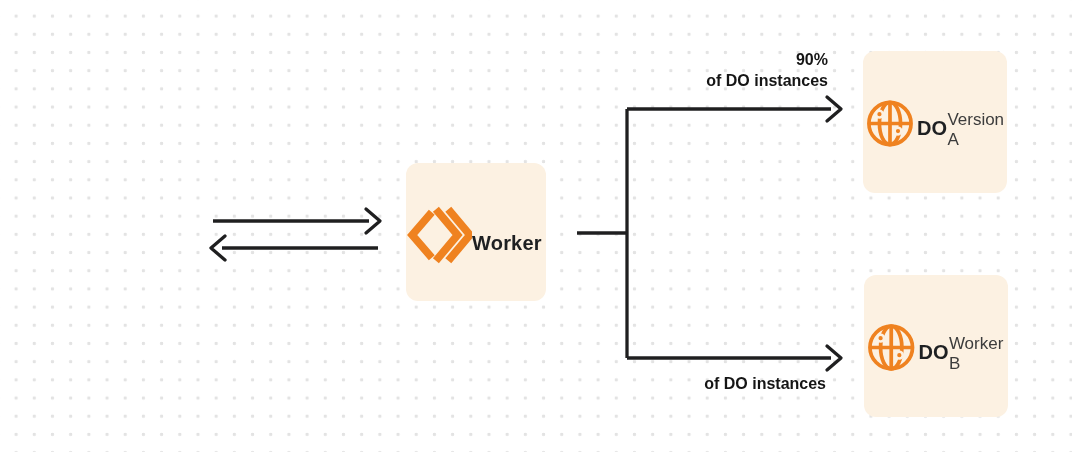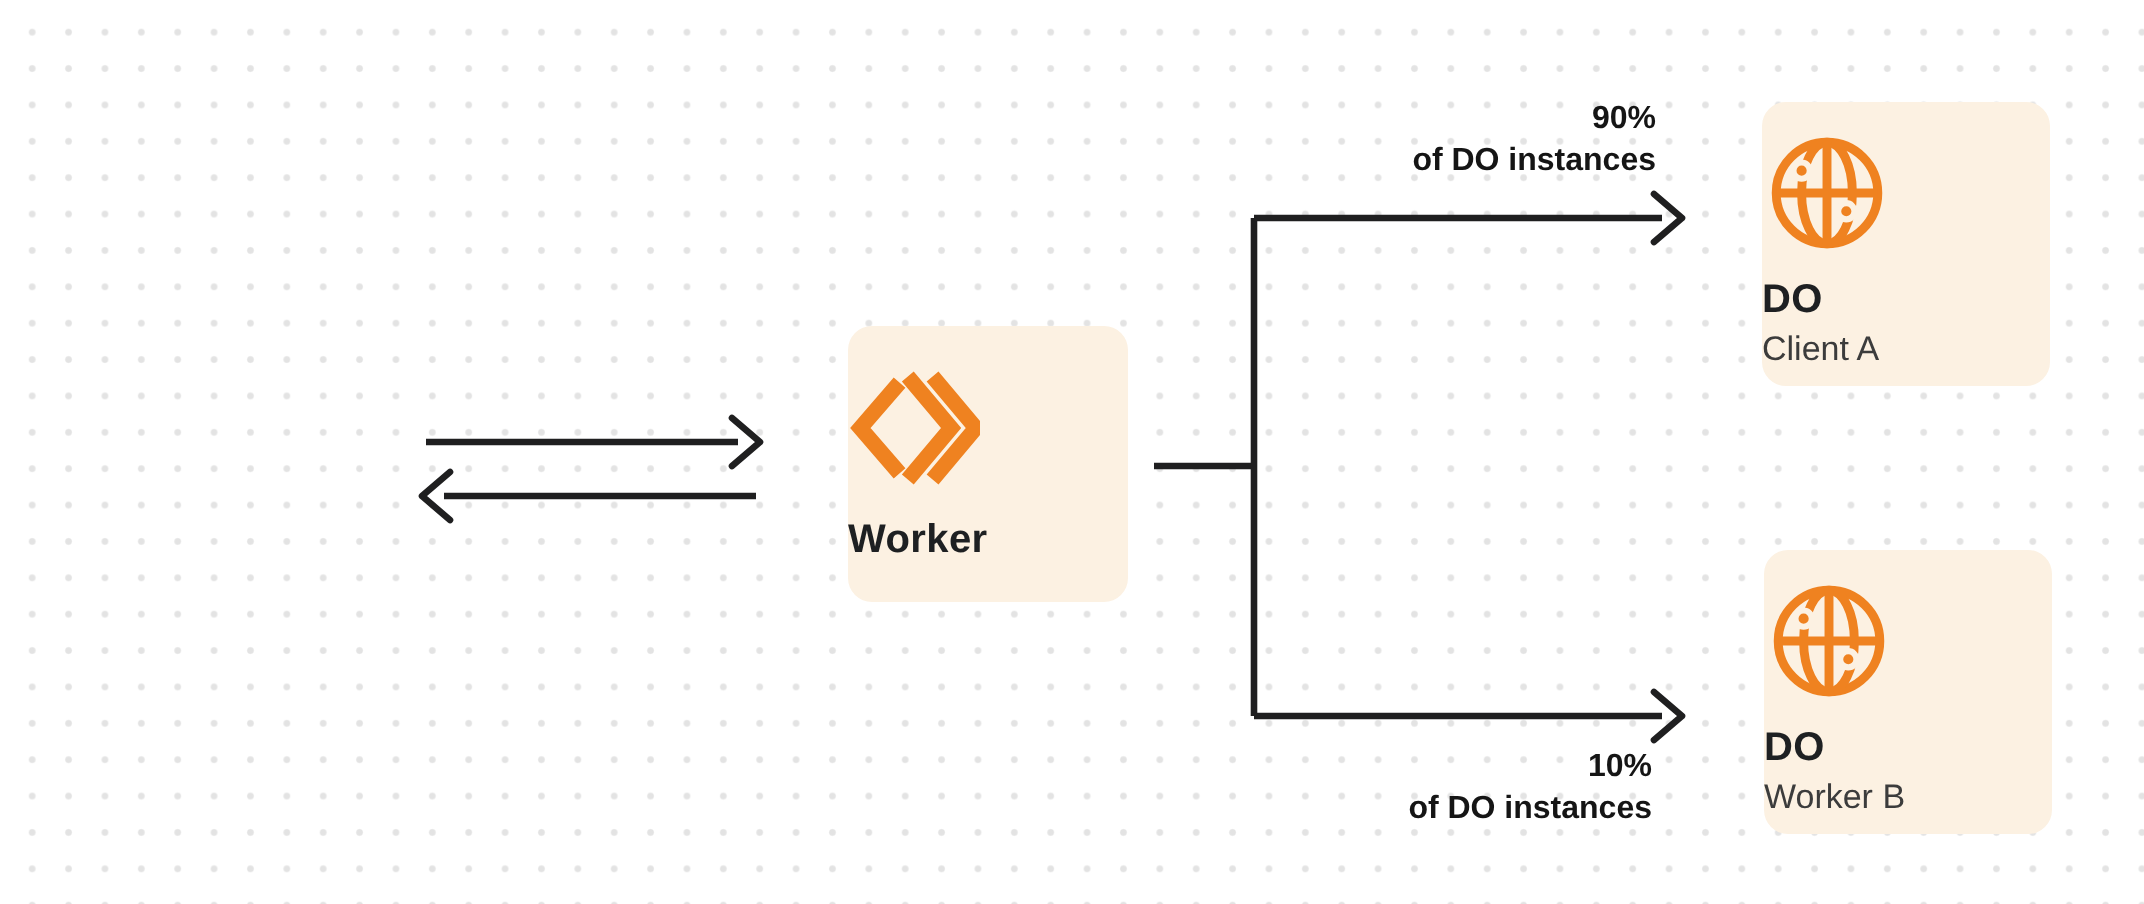--- a/index.html
+++ b/index.html
@@ -16,21 +16,21 @@
   body{font-family:"Liberation Sans","DejaVu Sans",sans-serif;}
   .canvas{
     position:relative;width:1072px;height:452px;overflow:hidden;background:#fff;
     background-image:radial-gradient(circle,var(--dot) 1.4px,rgba(227,227,227,0) 2px);
     background-size:18.2px 18.2px;background-position:7px 7px;
   }
   .wires{position:absolute;left:0;top:0;width:1072px;height:452px;pointer-events:none;}
   .wires path{fill:none;stroke:var(--line);stroke-width:3.3;}
   .wires path.head{stroke-linecap:round;stroke-linejoin:round;}
   .node{
-    position:absolute;display:flex;flex-direction:column;justify-content:center;margin-left:18px;
+    position:absolute;display:flex;flex-direction:row;align-items:center;justify-content:center;
   }
   .node-title{font-size:20px;font-weight:700;color:var(--ink);letter-spacing:.2px;}
   .client{left:42px;top:161px;width:149px;height:144px;background:var(--gray);border-radius:7px;}
   .client .node-title{font-size:21px;}
   .worker{left:406px;top:163px;width:140px;height:138px;background:var(--cream);border-radius:12px;
     justify-content:flex-start;padding-top:22px;}
   .worker-icon{width:66px;height:58px;margin-bottom:16px;}
   .wk{fill:none;stroke:var(--accent);stroke-width:7.5;stroke-linecap:butt;stroke-linejoin:miter;}
   .do{width:144px;height:142px;background:var(--cream);border-radius:12px;
     justify-content:flex-start;padding-top:13px;}
@@ -72,37 +72,36 @@
     </svg>
     <div class="node-title">Worker</div>
   </div>
 
   <div class="edge-label edge-label-top">
     <div>90%</div>
     <div>of DO instances</div>
   </div>
 
   <div class="edge-label edge-label-bottom">
-    <div>10%</div>
     <div>of DO instances</div>
   </div>
 
   <div class="node do do-a">
     <svg class="globe-icon" viewBox="0 0 64 64" aria-hidden="true">
       <g class="gl">
         <circle cx="32" cy="32" r="25"></circle>
         <ellipse cx="32" cy="32" rx="12.5" ry="25"></ellipse>
         <line x1="32" y1="7" x2="32" y2="57"></line>
         <line x1="7" y1="32" x2="57" y2="32"></line>
       </g>
       <circle class="halo" cx="19.5" cy="21" r="4"></circle>
       <circle class="halo" cx="41.5" cy="41" r="4"></circle>
     </svg>
     <div class="node-title">DO</div>
-    <div class="node-sub">Client A</div>
+    <div class="node-sub">Version A</div>
   </div>
 
   <div class="node do do-b">
     <svg class="globe-icon" viewBox="0 0 64 64" aria-hidden="true">
       <g class="gl">
         <circle cx="32" cy="32" r="25"></circle>
         <ellipse cx="32" cy="32" rx="12.5" ry="25"></ellipse>
         <line x1="32" y1="7" x2="32" y2="57"></line>
         <line x1="7" y1="32" x2="57" y2="32"></line>
       </g>

